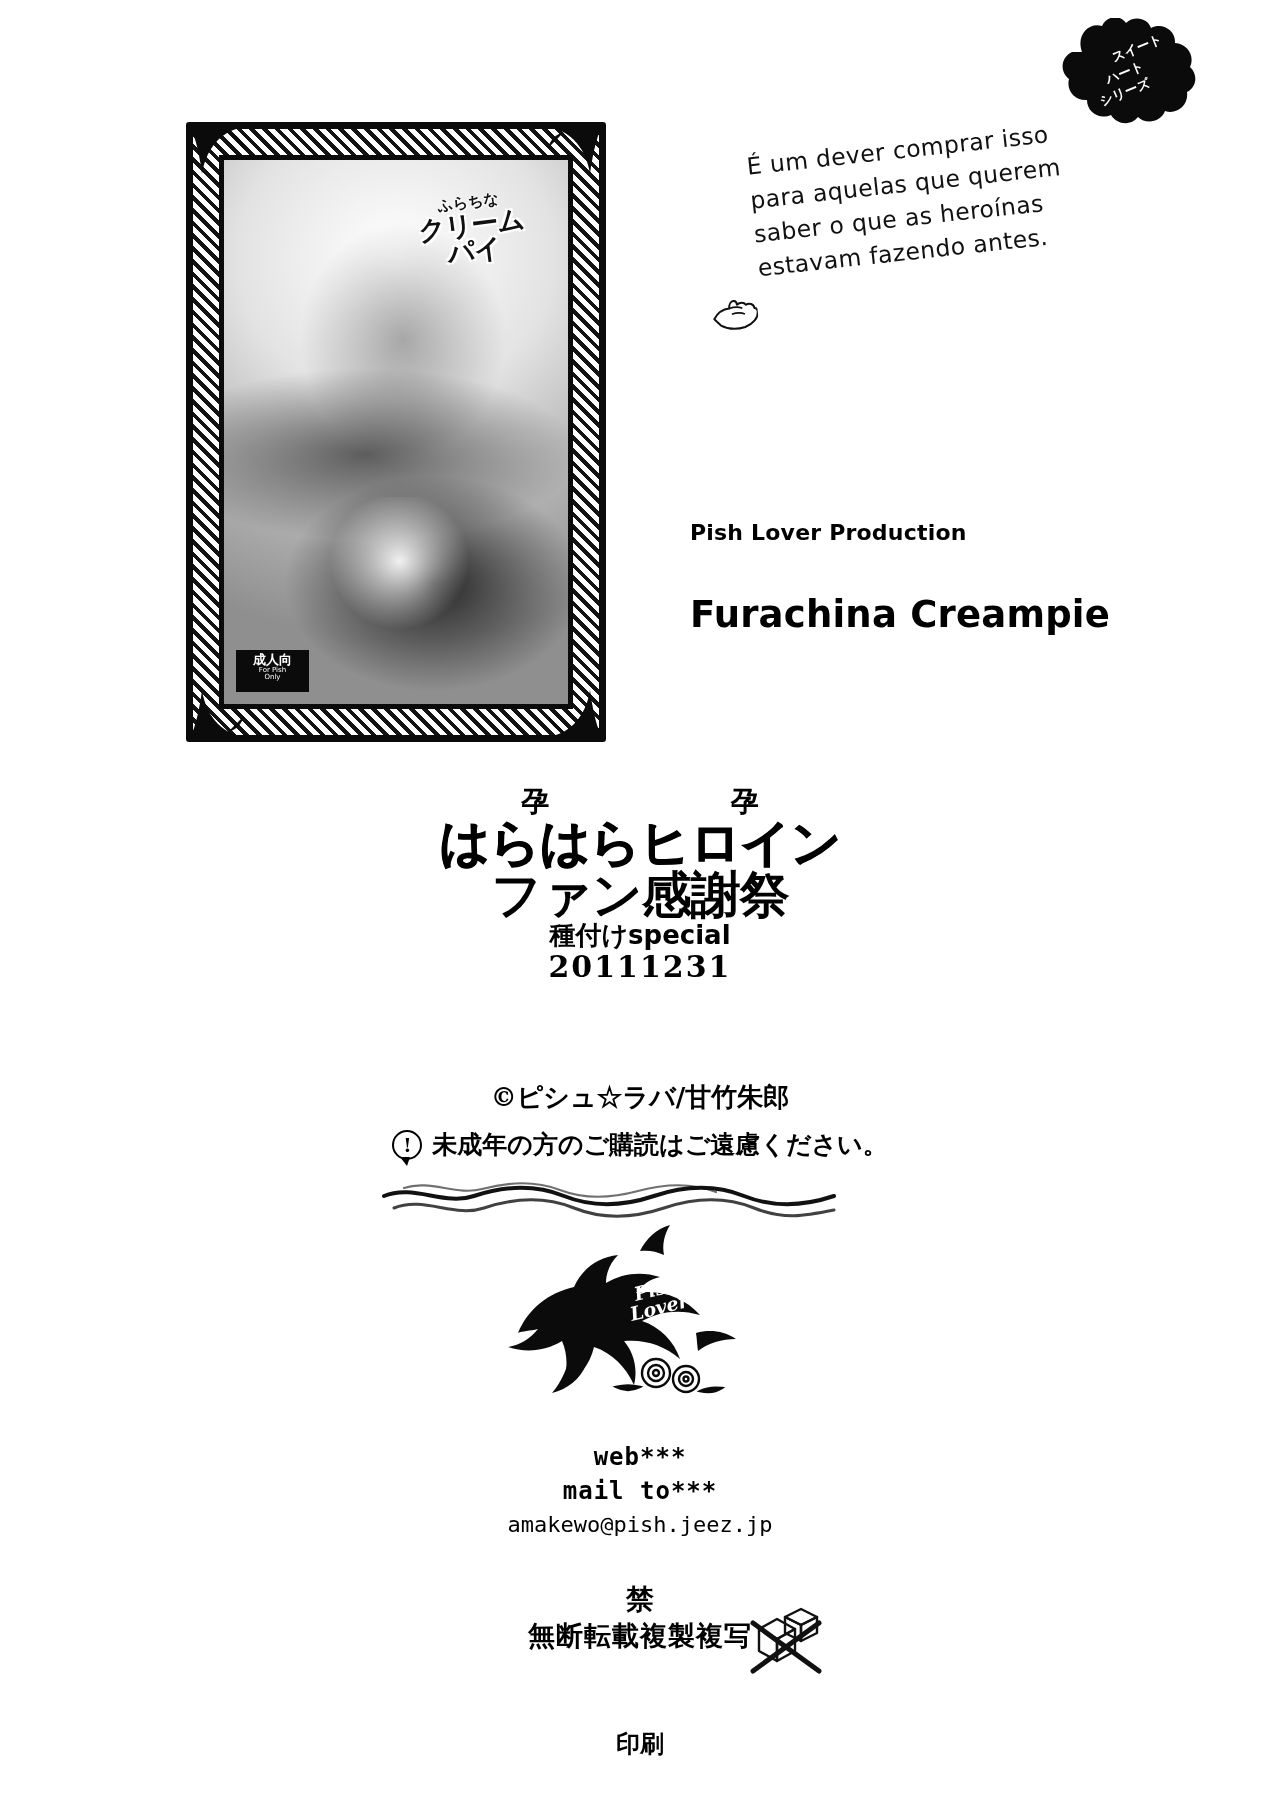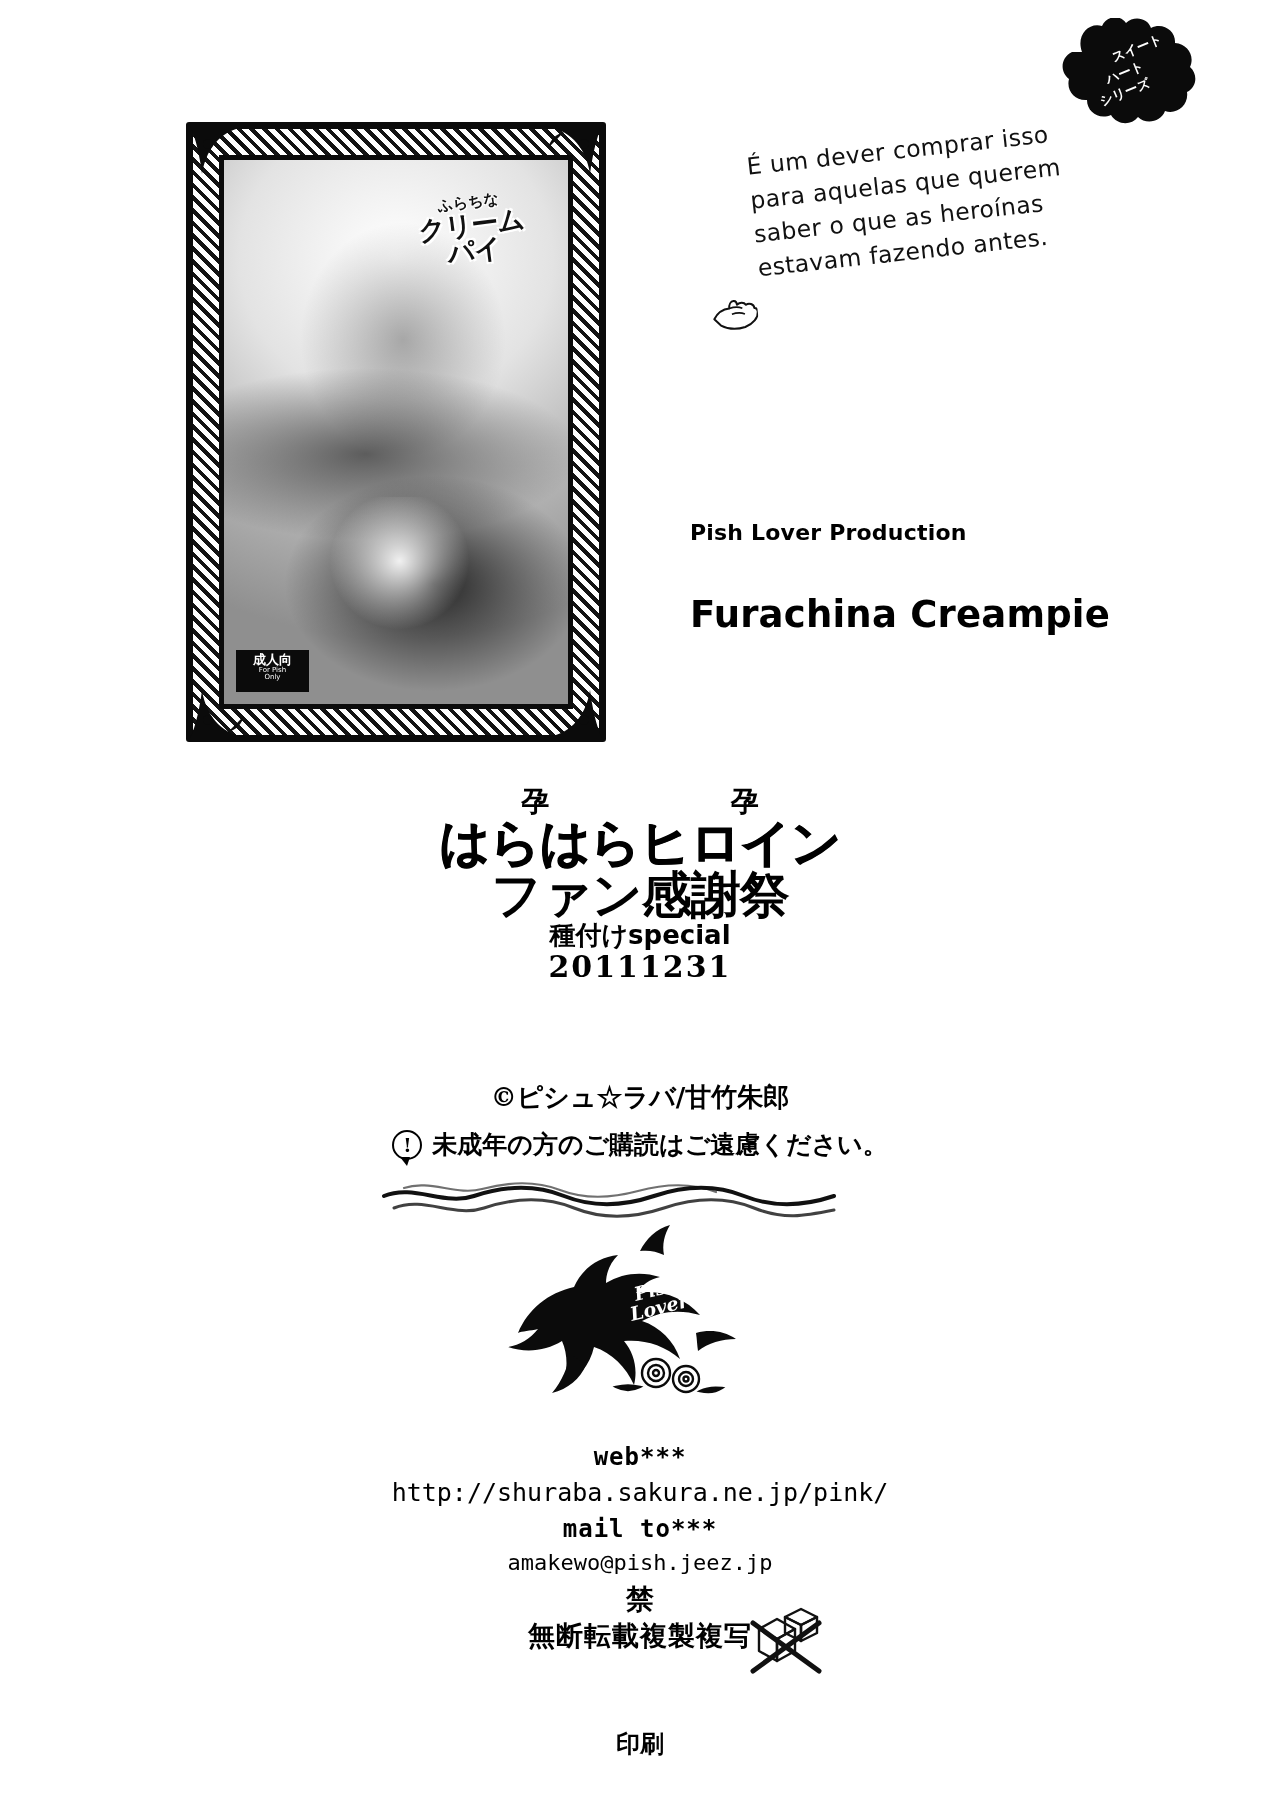--- a/index.html
+++ b/index.html
@@ -500,21 +500,20 @@
       <circle cx="196" cy="164" r="7"></circle>
       <circle cx="196" cy="164" r="2.5"></circle>
       <path d="M150 172c-8 4-16 4-24 0 8-2 16-2 24 0z" fill="#0b0b0b"></path>
       <path d="M210 176c8 2 16 1 22-3-8-1-16 0-22 3z" fill="#0b0b0b"></path>
     </g>
   </svg>
 </div>
 
 <div id="contact">
   <div class="lab">web***</div>
-  <div class="url">http://shuraba.sakura.ne.jp/pink/</div>
   <div class="lab">mail to***</div>
   <div class="mail">amakewo@pish.jeez.jp</div>
 </div>
 
 <div id="prohibit">
   <div class="kin">禁</div>
   <div class="p1">無断転載複製複写</div>
 </div>
 
 <div id="no-auction">

